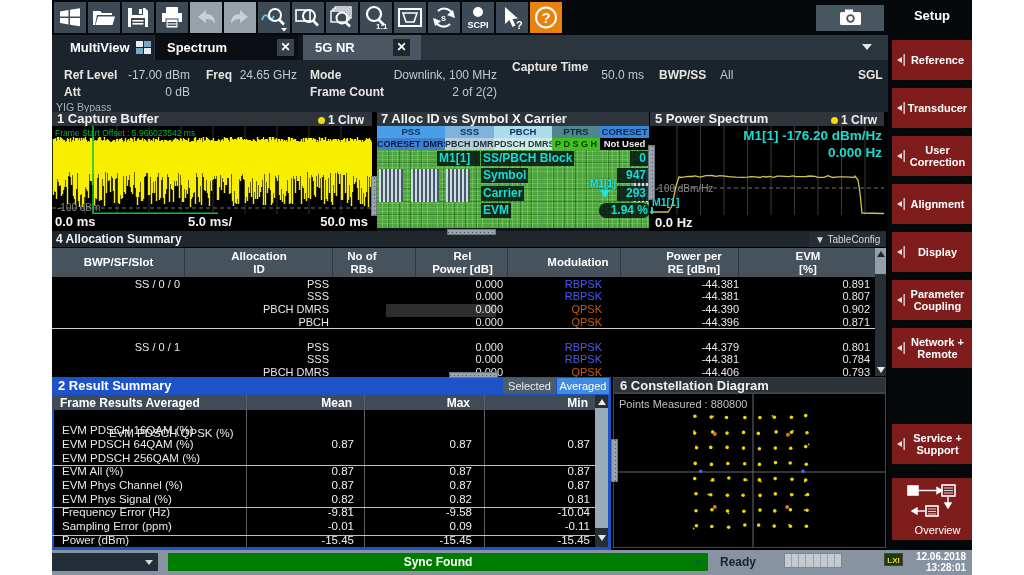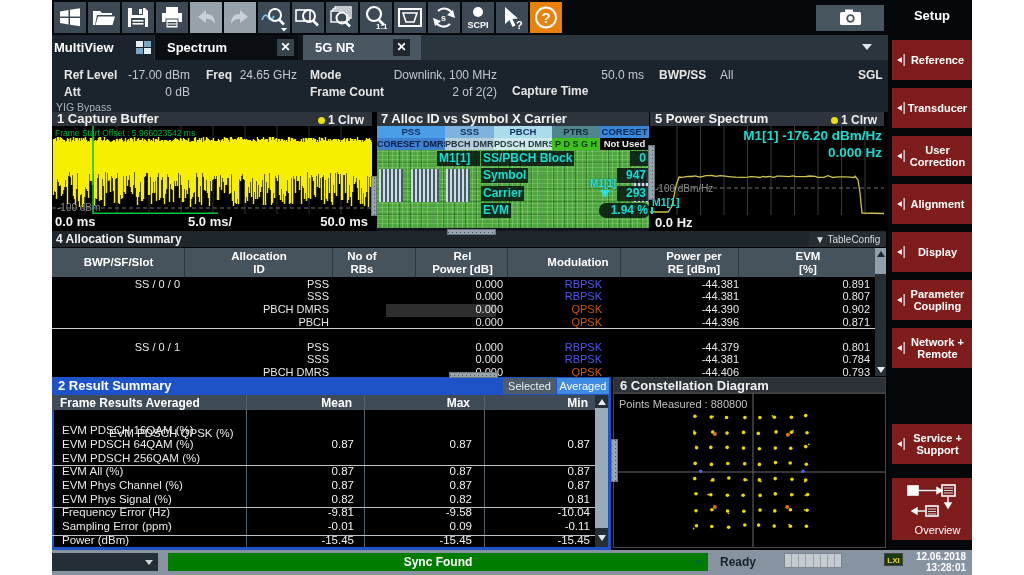--- a/index.html
+++ b/index.html
@@ -156,21 +156,21 @@
           <svg width="68" height="26" viewBox="0 0 68 26">
             <rect x="24" y="7" width="21" height="13" rx="1.5" fill="#fff"></rect>
             <rect x="29" y="4.5" width="8" height="4" fill="#fff"></rect>
             <circle cx="34.5" cy="13.5" r="4.2" fill="#47565f"></circle>
             <circle cx="34.5" cy="13.5" r="2.4" fill="#fff"></circle>
           </svg>
         </div>
 </div>
 
 <div class="abs" id="tabbar" style="left:0;top:35px;width:836px;height:25px;background:#2b353e;">
-  <div class="abs" style="left:0;top:0;width:102px;height:25px;background:#1b242c;color:#fff;font-weight:bold;font-size:13px;line-height:25px;padding-left:2px;">MultiView
+  <div class="abs" style="left:0;top:0;width:102px;height:25px;background:#1b242c;color:#fff;font-weight:bold;font-size:13px;line-height:25px;padding-left:18px;">MultiView
     <svg class="abs" style="left:84px;top:6px;" width="15" height="13" viewBox="0 0 15 13">
             <rect x="0" y="0" width="7" height="6" fill="#e8eef2"></rect>
             <rect x="8" y="0" width="7" height="6" fill="#7aa7c4"></rect>
             <rect x="0" y="7" width="7" height="6" fill="#7aa7c4"></rect>
             <rect x="8" y="7" width="7" height="6" fill="#e8eef2"></rect>
           </svg>
   </div>
   <div class="abs" style="left:103px;top:0;width:143px;height:25px;background:#0b0f13;color:#fff;font-weight:bold;font-size:13px;line-height:25px;padding-left:12px;">Spectrum
     <div class="abs" style="left:122px;top:4px;width:17px;height:17px;background:#37424b;color:#fff;text-align:center;line-height:17px;font-size:12px;">✕</div>
   </div>
@@ -181,21 +181,21 @@
   <div class="abs" style="left:810px;top:9px;width:0;height:0;border-left:5px solid transparent;border-right:5px solid transparent;border-top:6px solid #dfe5e9;"></div>
 </div>
 
 <div class="abs" id="settings" style="left:0;top:60px;width:836px;height:52px;background:#1b242c;font-size:12px;">
   <div class="abs lbl" style="left:12px;top:8px;">Ref Level</div>
   <div class="abs val" style="left:70px;top:8px;width:68px;text-align:right;">-17.00 dBm</div>
   <div class="abs lbl" style="left:154px;top:8px;">Freq</div>
   <div class="abs val" style="left:183px;top:8px;width:62px;text-align:right;">24.65 GHz</div>
   <div class="abs lbl" style="left:258px;top:8px;">Mode</div>
   <div class="abs val" style="left:330px;top:8px;width:115px;text-align:right;">Downlink, 100 MHz</div>
-  <div class="abs lbl" style="left:460px;top:24px;">Capture Time</div>
+  <div class="abs lbl" style="left:460px;top:0;">Capture Time</div>
   <div class="abs val" style="left:540px;top:8px;width:52px;text-align:right;">50.0 ms</div>
   <div class="abs lbl" style="left:607px;top:8px;">BWP/SS</div>
   <div class="abs val" style="left:668px;top:8px;">All</div>
   <div class="abs lbl" style="left:806px;top:8px;">SGL</div>
   <div class="abs lbl" style="left:12px;top:25px;">Att</div>
   <div class="abs val" style="left:70px;top:25px;width:68px;text-align:right;">0 dB</div>
   <div class="abs lbl" style="left:258px;top:25px;">Frame Count</div>
   <div class="abs val" style="left:330px;top:25px;width:115px;text-align:right;">2 of 2(2)</div>
   <div class="abs" style="left:4px;top:41px;font-size:10.5px;color:#aab2b8;">YIG Bypass</div>
 </div>

